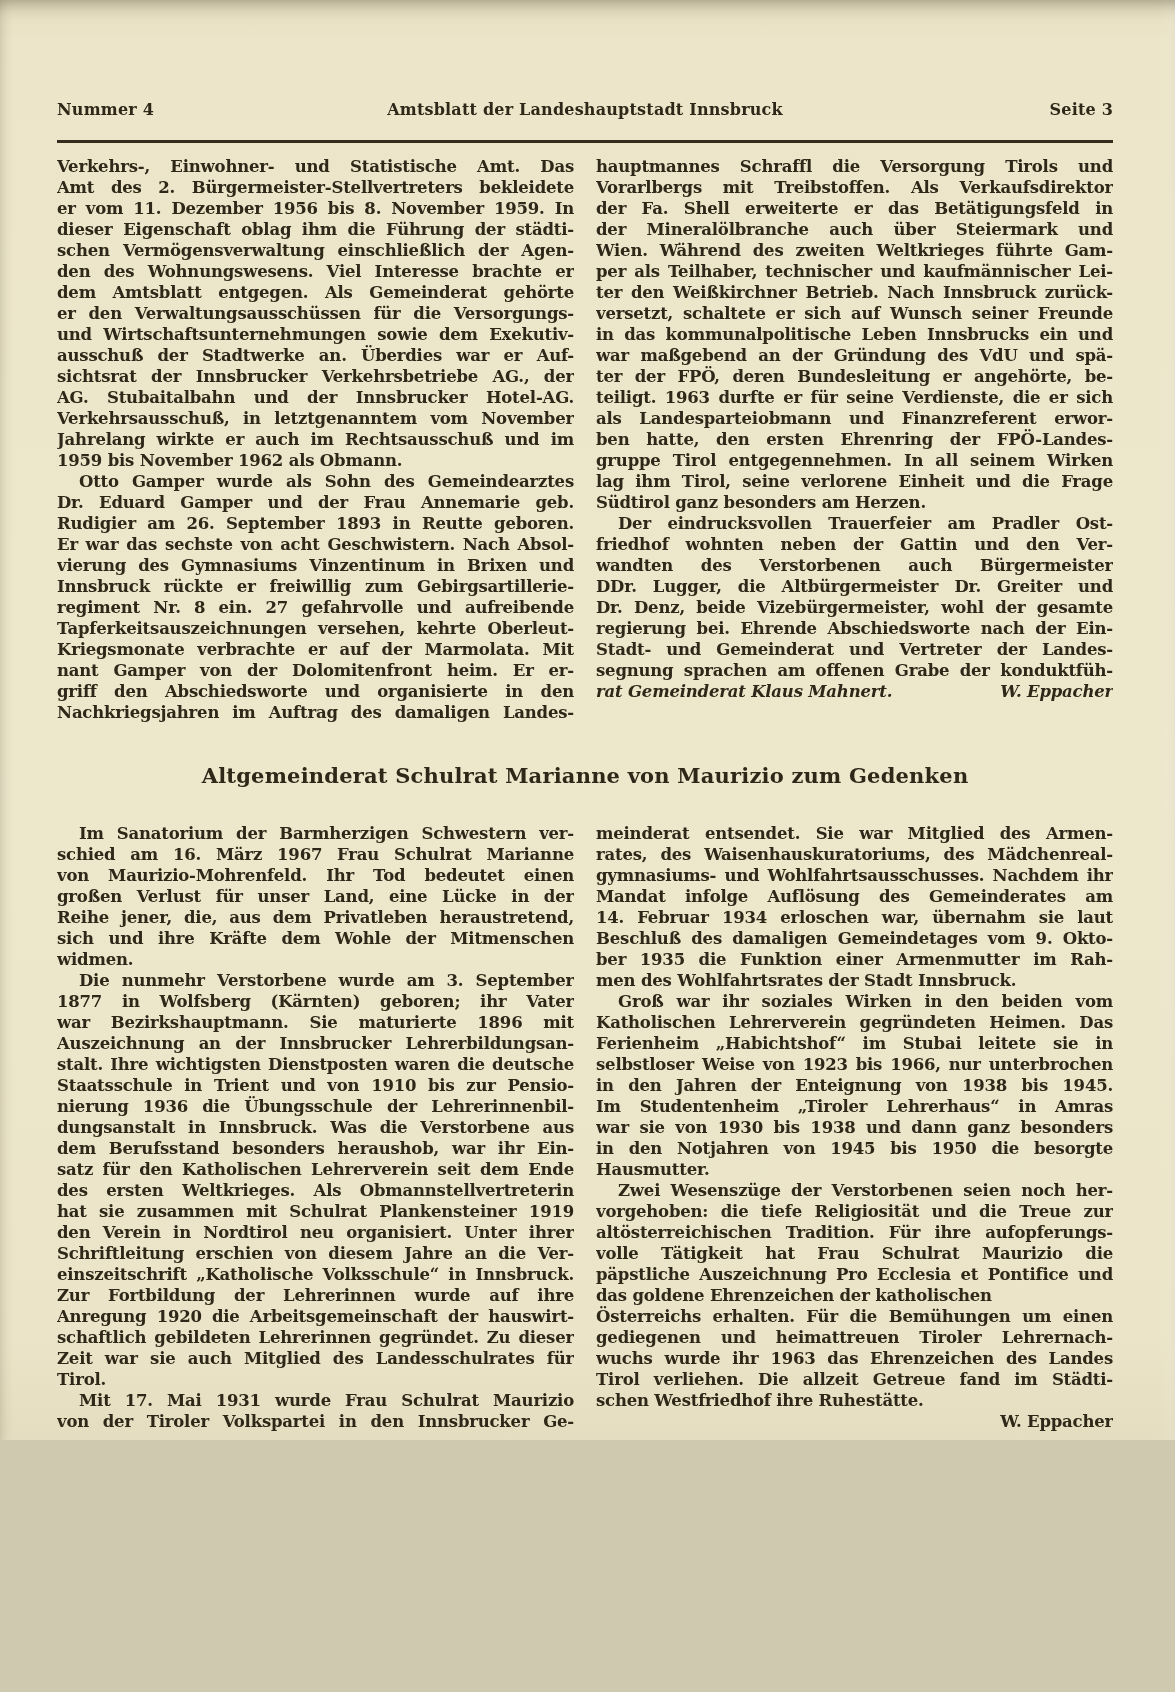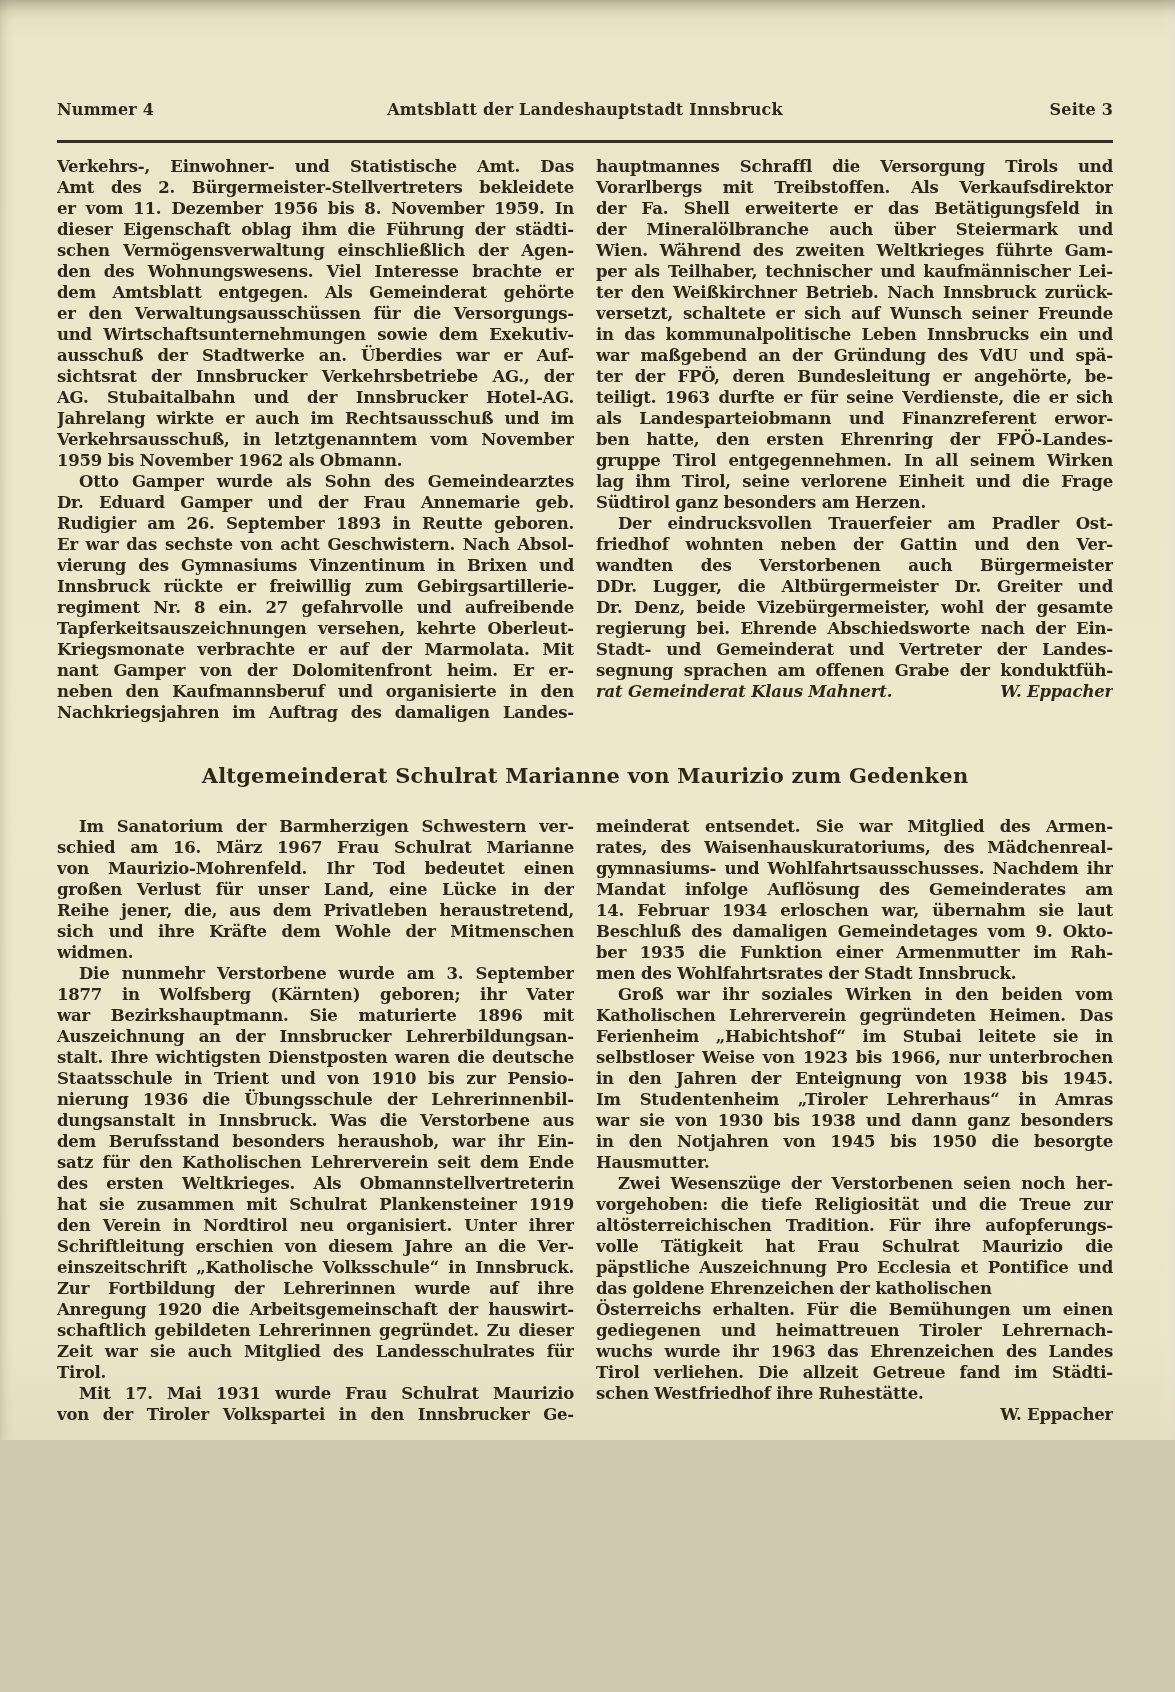--- a/index.html
+++ b/index.html
@@ -25,21 +25,21 @@
     font-size:16px;font-weight:700;
     height:20px;line-height:20px;
     letter-spacing:.2px;
   }
   .mast-left{text-align:left;}
   .mast-center{}
   .mast-right{text-align:right;}
   .rule{background:#372d1d;border:0;}
   .rule-header{margin-top:20px;height:3px;}
   .article{margin-top:13px;}
-  .article2{margin-top:21px;}
+  .article2{margin-top:28px;}
   .cols{display:flex;gap:22px;}
   .col{flex:1 1 0;min-width:0;}
   .ln{
     height:21px;line-height:21px;
     font-size:16.5px;font-weight:700;
     letter-spacing:-.2px;
     text-align-last:justify;
     overflow:hidden;
     white-space:normal;
   }
@@ -88,34 +88,34 @@
           <div class="ln">er vom 11. Dezember 1956 bis 8. November 1959. In</div>
           <div class="ln">dieser Eigenschaft oblag ihm die Führung der städti-</div>
           <div class="ln">schen Vermögensverwaltung einschließlich der Agen-</div>
           <div class="ln">den des Wohnungswesens. Viel Interesse brachte er</div>
           <div class="ln">dem Amtsblatt entgegen. Als Gemeinderat gehörte</div>
           <div class="ln">er den Verwaltungsausschüssen für die Versorgungs-</div>
           <div class="ln">und Wirtschaftsunternehmungen sowie dem Exekutiv-</div>
           <div class="ln">ausschuß der Stadtwerke an. Überdies war er Auf-</div>
           <div class="ln">sichtsrat der Innsbrucker Verkehrsbetriebe AG., der</div>
           <div class="ln">AG. Stubaitalbahn und der Innsbrucker Hotel-AG.</div>
+          <div class="ln">Verkehrsausschuß, in letztgenanntem vom November</div>
           <div class="ln">Jahrelang wirkte er auch im Rechtsausschuß und im</div>
-          <div class="ln">Verkehrsausschuß, in letztgenanntem vom November</div>
           <div class="ln f-e">1959 bis November 1962 als Obmann.</div>
           <div class="ln f-i">Otto Gamper wurde als Sohn des Gemeindearztes</div>
           <div class="ln">Dr. Eduard Gamper und der Frau Annemarie geb.</div>
           <div class="ln">Rudigier am 26. September 1893 in Reutte geboren.</div>
           <div class="ln">Er war das sechste von acht Geschwistern. Nach Absol-</div>
           <div class="ln">vierung des Gymnasiums Vinzentinum in Brixen und</div>
           <div class="ln">Innsbruck rückte er freiwillig zum Gebirgsartillerie-</div>
           <div class="ln">regiment Nr. 8 ein. 27 gefahrvolle und aufreibende</div>
           <div class="ln">Tapferkeitsauszeichnungen versehen, kehrte Oberleut-</div>
           <div class="ln">Kriegsmonate verbrachte er auf der Marmolata. Mit</div>
           <div class="ln">nant Gamper von der Dolomitenfront heim. Er er-</div>
-          <div class="ln">neben den Kaufmannsberuf und organisierte in den</div>
+          <div class="ln">griff den Abschiedsworte und organisierte in den</div>
           <div class="ln">Nachkriegsjahren im Auftrag des damaligen Landes-</div>
         </div>
       <div class="col">
           <div class="ln">hauptmannes Schraffl die Versorgung Tirols und</div>
           <div class="ln">Vorarlbergs mit Treibstoffen. Als Verkaufsdirektor</div>
           <div class="ln">der Fa. Shell erweiterte er das Betätigungsfeld in</div>
           <div class="ln">der Mineralölbranche auch über Steiermark und</div>
           <div class="ln">Wien. Während des zweiten Weltkrieges führte Gam-</div>
           <div class="ln">per als Teilhaber, technischer und kaufmännischer Lei-</div>
           <div class="ln">ter den Weißkirchner Betrieb. Nach Innsbruck zurück-</div>

